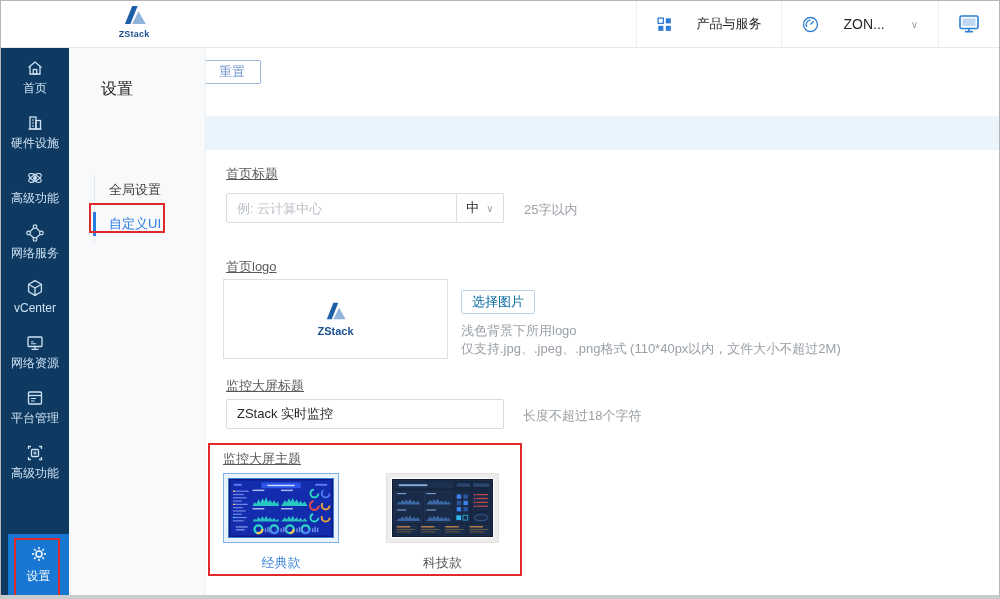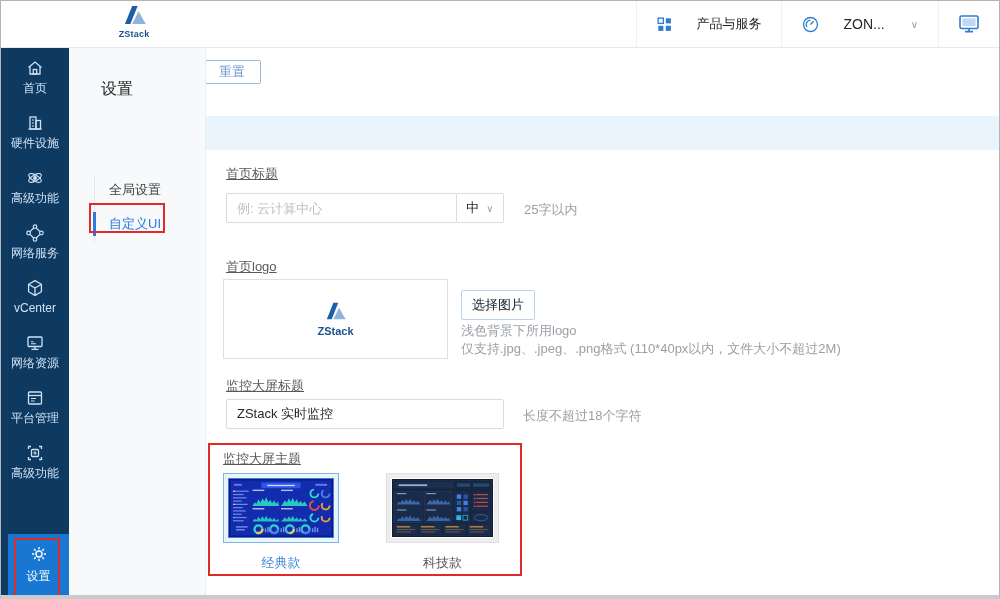--- a/index.html
+++ b/index.html
@@ -62,22 +62,22 @@
         font-size:13px; color:#262626; font-family:inherit; outline:none; }
   .inp::placeholder{ color:#b9bfc7; }
   .lang{ width:47px; height:30px; border:1px solid #d9dde3; border-left:none; border-radius:0 2px 2px 0;
          display:flex; align-items:center; justify-content:center; gap:5px; font-size:13px; color:#262626;
          background:#fff; cursor:pointer; }
 
   .logobox{ position:absolute; left:17px; top:231px; width:225px; height:80px; border:1px solid #dce0e6;
             display:flex; align-items:center; justify-content:center; }
   .plogo{ text-align:center; }
   .plogo .ztxt{ display:block; font-size:11px; font-weight:bold; color:#1b5190; margin-top:1px; }
-  .btn-pick{ position:absolute; left:255px; top:242px; height:30px; padding:0 10px; background:#fff;
-             border:1px solid #bcd2ea; border-radius:2px; color:#0f172a; font-size:13px; cursor:pointer;
+  .btn-pick{ position:absolute; left:255px; top:242px; height:24px; padding:0 10px; background:#fff;
+             border:1px solid #bcd2ea; border-radius:2px; color:#0369a1; font-size:13px; cursor:pointer;
              font-family:inherit; }
 
   .inp2{ position:absolute; left:20px; top:351px; width:278px; height:30px; border:1px solid #d9dde3;
          border-radius:2px; padding:0 10px; font-size:13px; color:#262626; font-family:inherit; outline:none; }
 
   .red-frame-theme{ position:absolute; left:2px; top:395px; width:314px; height:133px;
                     border:2px solid #e02a2a; pointer-events:none; }
   .card{ position:absolute; top:425px; width:116px; height:70px; background:#e8f3fc;
          border:1px solid #7fb2e5; padding:4px; cursor:pointer; }
   .card svg{ display:block; width:100%; height:100%; border:1px solid #3f7ed2; }

